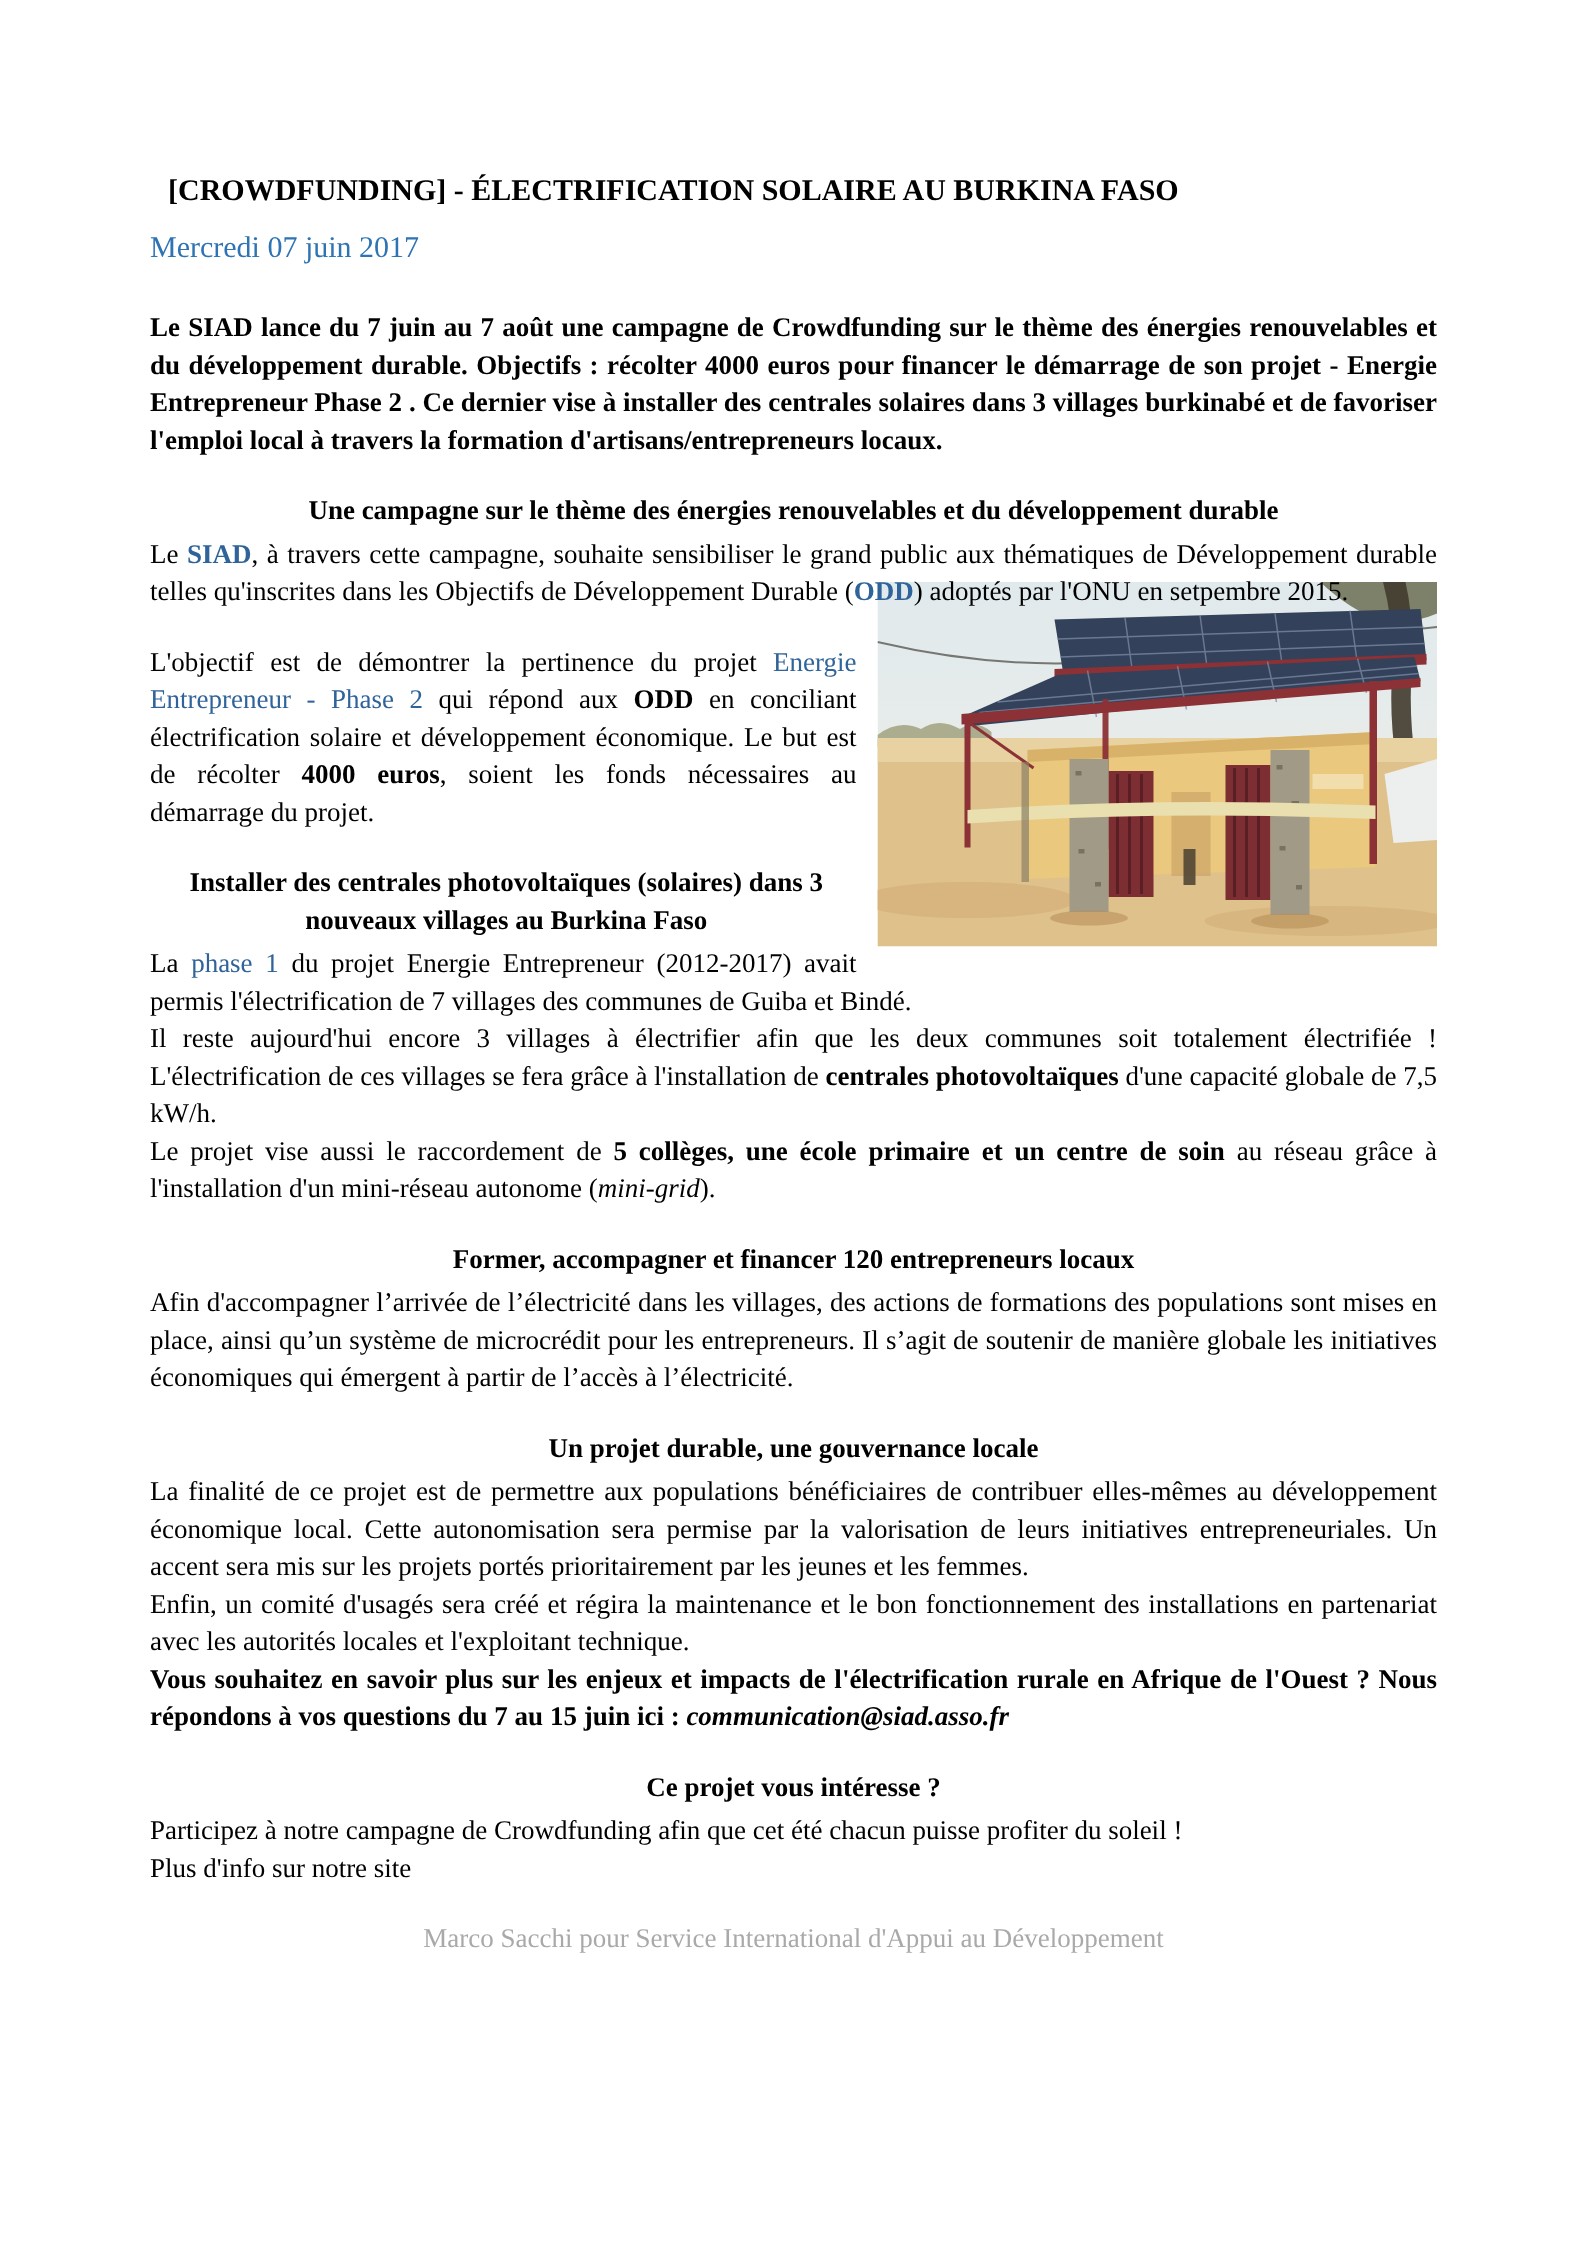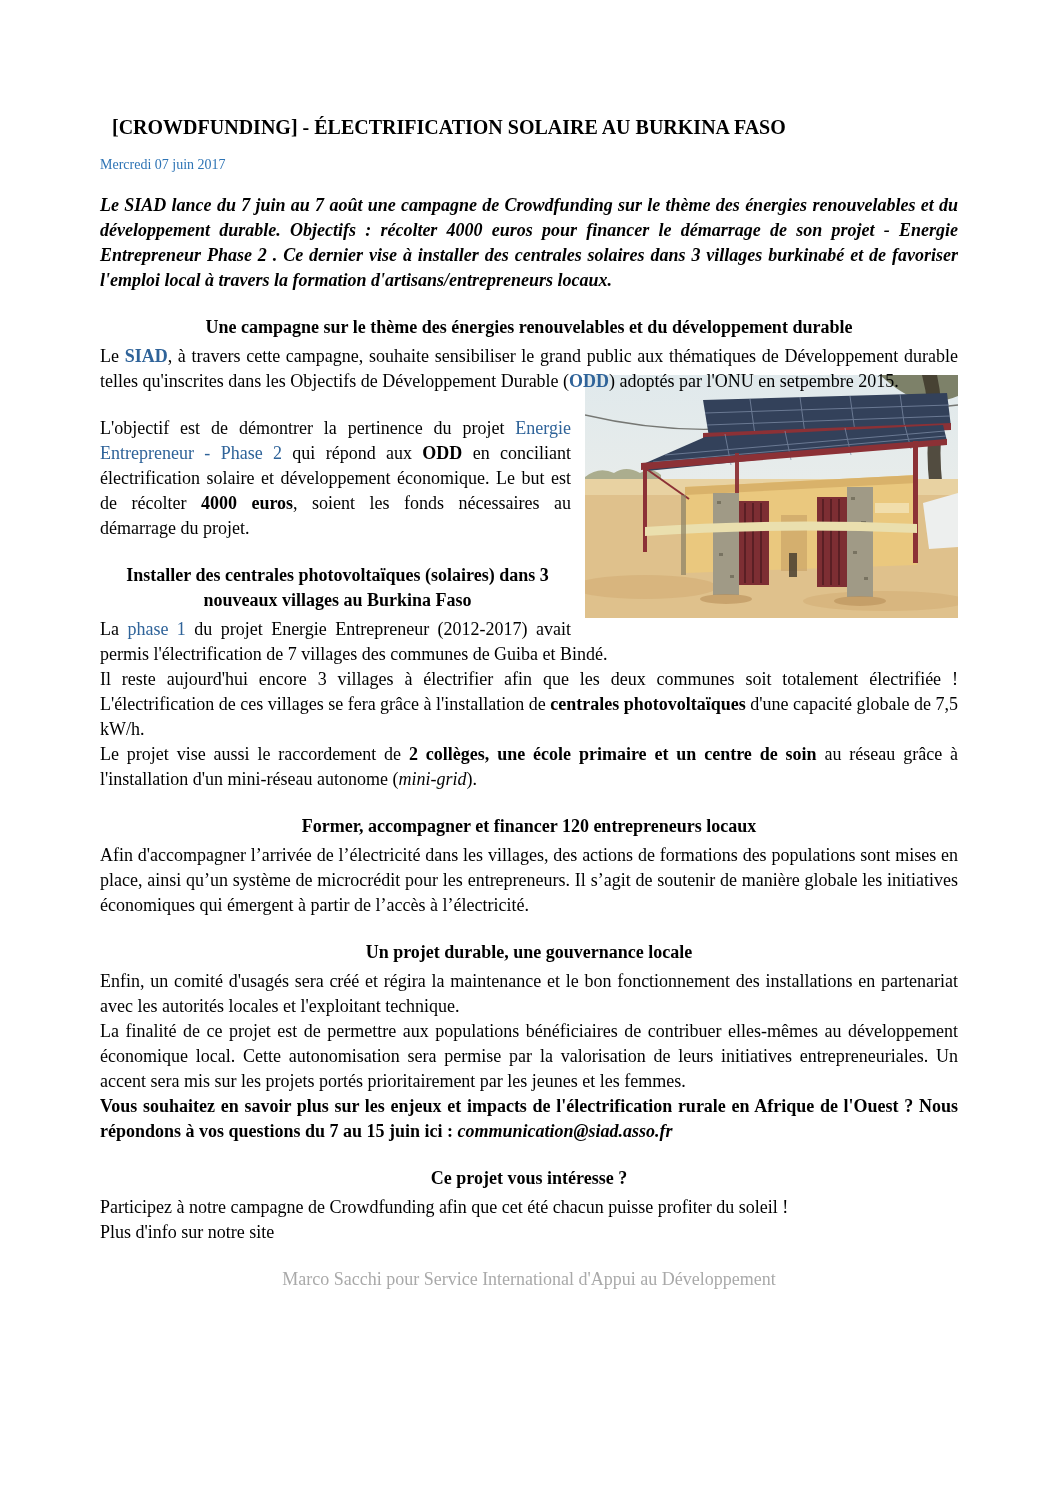--- a/index.html
+++ b/index.html
@@ -8,23 +8,23 @@
     width:1058px;height:1497px;
     box-sizing:border-box;
     padding:102px 100px 0 100px;
     background:var(--pagebg,#fff);
     color:var(--text,#000);
     font-family:"Liberation Serif","DejaVu Serif",serif;
     font-size:18px;line-height:25px;
     overflow:hidden;
   }
   .doc-title{font-size:20px;line-height:26px;font-weight:bold;margin:12px;color:var(--text,#000);}
-  .doc-date{font-size:14px;line-height:26px;margin:0;color:var(--date,#2e74b5);}
+  .doc-date{font-size:20px;line-height:26px;margin:0;color:var(--date,#2e74b5);}
   .para{margin:0;text-align:justify;}
-  .intro{margin-top:15px;font-style:italic;}
+  .intro{margin-top:28px;}
   .sec{margin-top:22px;}
   .h{font-size:18px;line-height:25px;font-weight:bold;margin:4px;text-align:center;}
   .h.gap-top{margin-top:22px;}
   .seg-plain{}
   .seg-bold{font-weight:bold;}
   .seg-italic{font-style:italic;}
   .seg-bolditalic{font-weight:bold;font-style:italic;}
   .seg-link{color:var(--link,#2f6399);}
   .seg-boldlink{color:var(--link,#2f6399);font-weight:bold;}
   .photo-wrap{margin-top:22px;}
@@ -143,32 +143,32 @@
           <rect x="204" y="178" width="8" height="24" fill="#4a3f30" opacity="0.85"></rect>
           <rect x="96" y="120" width="5" height="80" fill="#8a8064" opacity="0.7"></rect>
         </g>
       </svg>
     </figure>
 
     <p class="para"><span class="seg-plain">L'objectif est de démontrer la pertinence du projet </span><span class="seg-link">Energie Entrepreneur - Phase 2</span><span class="seg-plain"> qui répond aux </span><span class="seg-bold">ODD</span><span class="seg-plain"> en conciliant électrification solaire et développement économique. Le but est de récolter </span><span class="seg-bold">4000 euros</span><span class="seg-plain">, soient les fonds nécessaires au démarrage du projet.</span></p>
     <h2 class="h gap-top">Installer des centrales photovoltaïques (solaires) dans 3 nouveaux villages au Burkina Faso</h2>
     <p class="para"><span class="seg-plain">La </span><span class="seg-link">phase 1</span><span class="seg-plain"> du projet Energie Entrepreneur (2012-2017) avait permis l'électrification de 7 villages des communes de Guiba et Bindé.</span></p>
     <p class="para"><span class="seg-plain">Il reste aujourd'hui encore 3 villages à électrifier afin que les deux communes soit totalement électrifiée ! L'électrification de ces villages se fera grâce à l'installation de </span><span class="seg-bold">centrales photovoltaïques</span><span class="seg-plain"> d'une capacité globale de 7,5 kW/h.</span></p>
-    <p class="para"><span class="seg-plain">Le projet vise aussi le raccordement de </span><span class="seg-bold">2 collèges, une école primaire et un centre de soin</span><span class="seg-plain"> au réseau grâce à l'installation d'un mini-réseau autonome (</span><span class="seg-italic">mini-grid</span><span class="seg-plain">).</span></p>
+    <p class="para"><span class="seg-plain">Le projet vise aussi le raccordement de </span><span class="seg-bold">5 collèges, une école primaire et un centre de soin</span><span class="seg-plain"> au réseau grâce à l'installation d'un mini-réseau autonome (</span><span class="seg-italic">mini-grid</span><span class="seg-plain">).</span></p>
   </section>
 
   <section class="sec">
     <h2 class="h">Former, accompagner et financer 120 entrepreneurs locaux</h2>
     <p class="para"><span class="seg-plain">Afin d'accompagner l’arrivée de l’électricité dans les villages, des actions de formations des populations sont mises en place, ainsi qu’un système de microcrédit pour les entrepreneurs. Il s’agit de soutenir de manière globale les initiatives économiques qui émergent à partir de l’accès à l’électricité.</span></p>
   </section>
 
   <section class="sec">
     <h2 class="h">Un projet durable, une gouvernance locale</h2>
+    <p class="para"><span class="seg-plain">La finalité de ce projet est de permettre aux populations bénéficiaires de contribuer elles-mêmes au développement économique local. Cette autonomisation sera permise par la valorisation de leurs initiatives entrepreneuriales. Un accent sera mis sur les projets portés prioritairement par les jeunes et les femmes.</span></p>
     <p class="para"><span class="seg-plain">Enfin, un comité d'usagés sera créé et régira la maintenance et le bon fonctionnement des installations en partenariat avec les autorités locales et l'exploitant technique.</span></p>
-    <p class="para"><span class="seg-plain">La finalité de ce projet est de permettre aux populations bénéficiaires de contribuer elles-mêmes au développement économique local. Cette autonomisation sera permise par la valorisation de leurs initiatives entrepreneuriales. Un accent sera mis sur les projets portés prioritairement par les jeunes et les femmes.</span></p>
     <p class="para"><span class="seg-bold">Vous souhaitez en savoir plus sur les enjeux et impacts de l'électrification rurale en Afrique de l'Ouest ? Nous répondons à vos questions du 7 au 15 juin ici : </span><span class="seg-bolditalic">communication@siad.asso.fr</span></p>
   </section>
 
   <section class="sec">
     <h2 class="h">Ce projet vous intéresse ?</h2>
     <p class="para"><span class="seg-plain">Participez à notre campagne de Crowdfunding afin que cet été chacun puisse profiter du soleil !</span></p>
     <p class="para"><span class="seg-plain">Plus d'info sur notre site</span></p>
   </section>
 
   <p class="footer-credit">Marco Sacchi pour Service International d'Appui au Développement</p>

